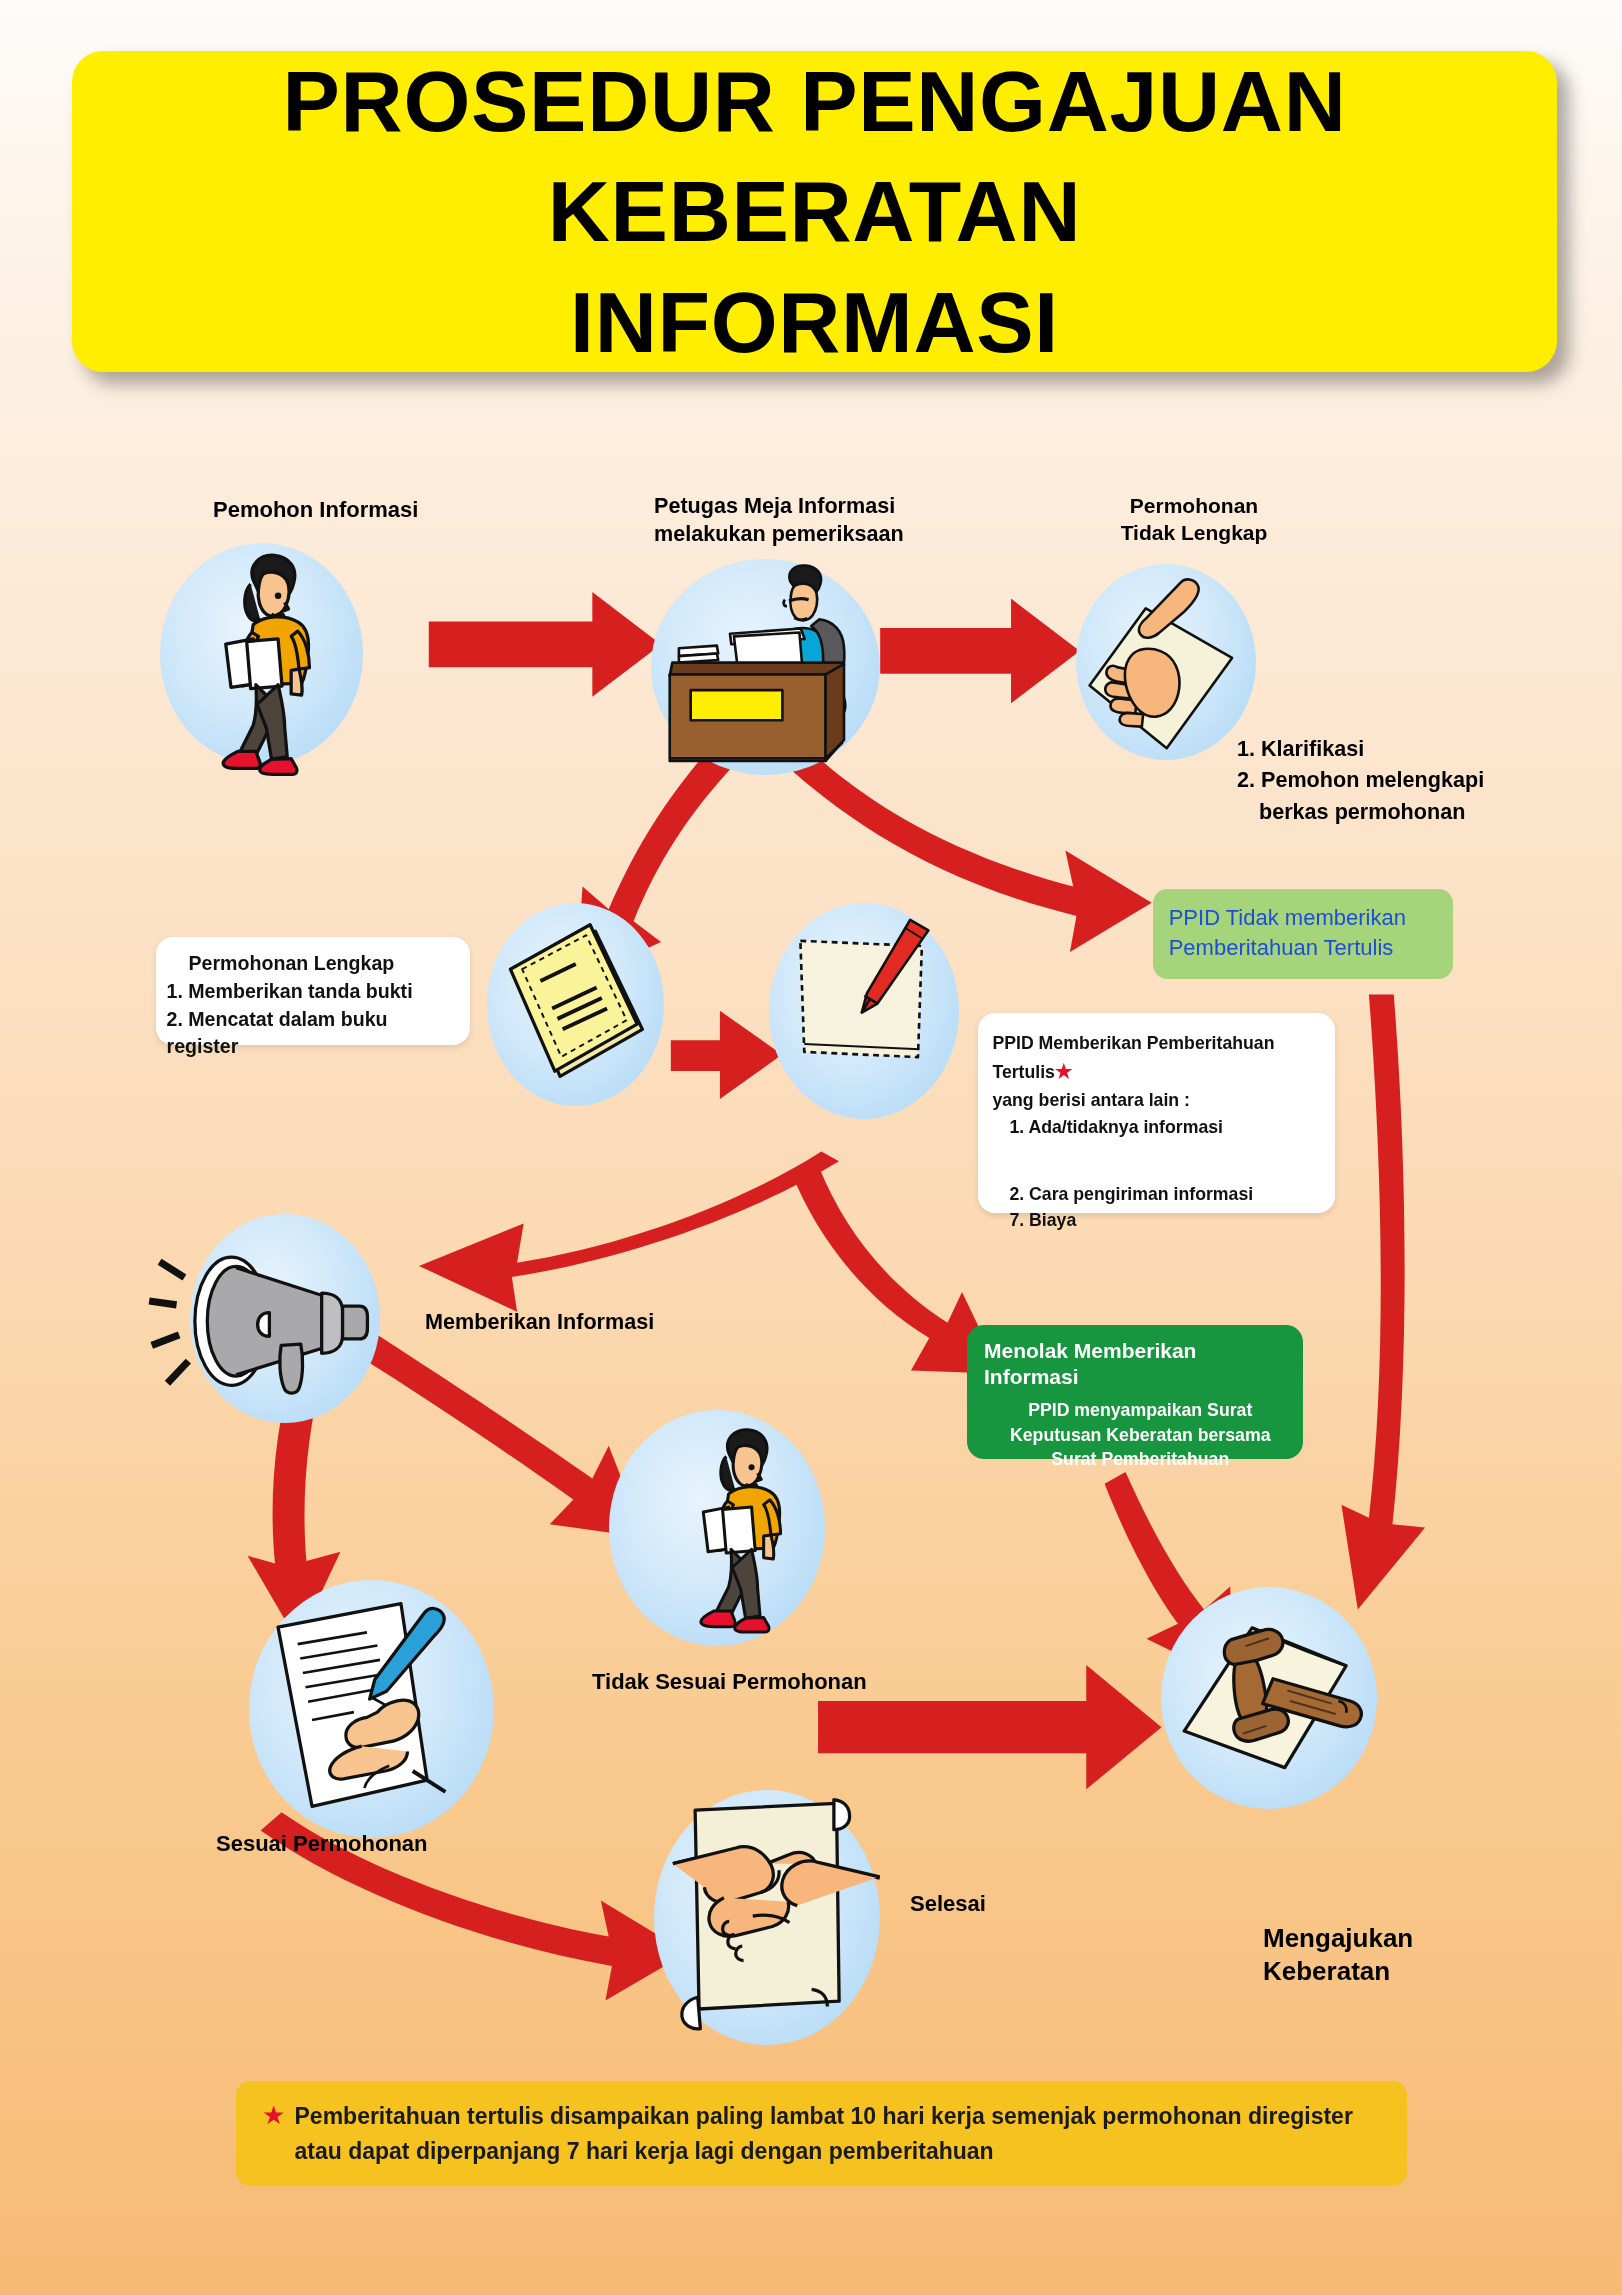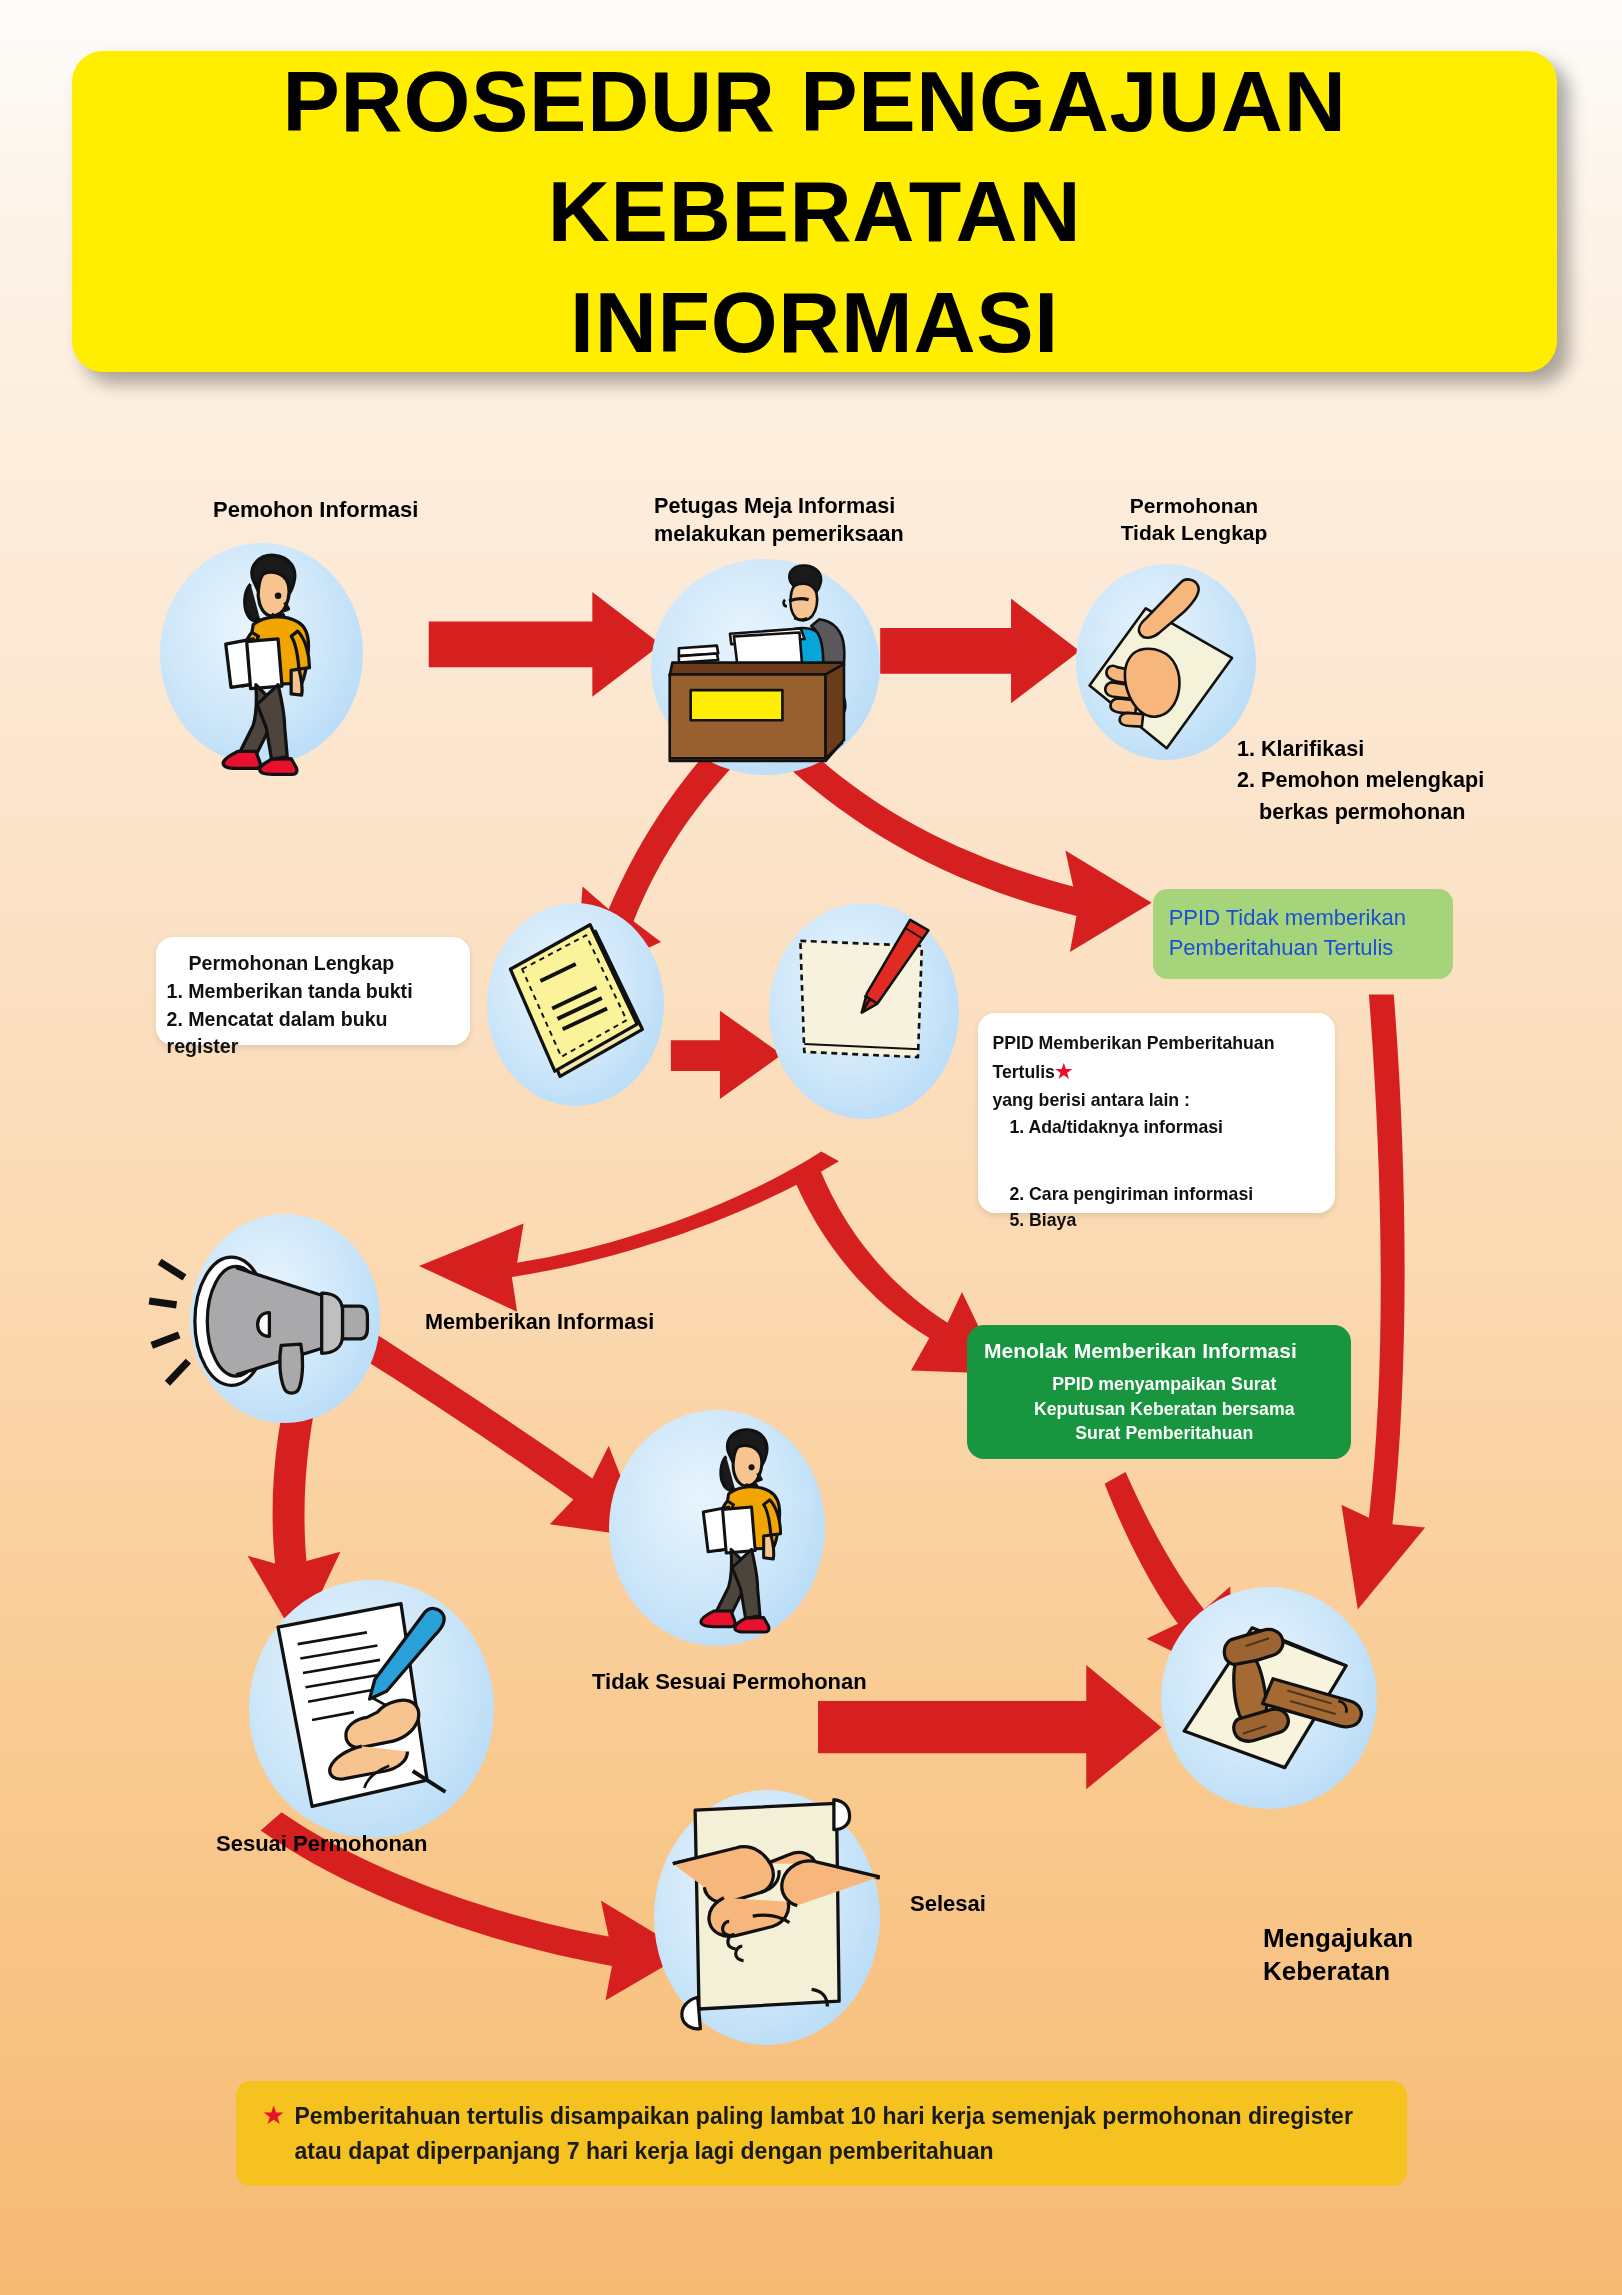--- a/index.html
+++ b/index.html
@@ -213,41 +213,41 @@
 </div>
 
 <div class="abs callout" style="left:978px;top:1013px;width:357px;height:200px;">
   <div class="c-txt" style="padding:17px 14.4px;font-size:17.7px;line-height:1.52;">
     <div>
       <span>PPID Memberikan Pemberitahuan Tertulis</span><span class="star" style="font-size:19.6px;">★</span>
     </div>
     <div>yang berisi antara lain :</div>
     <div style="padding-left:17px;">1. Ada/tidaknya informasi</div>
     <div style="padding-left:17px;margin-top:40px;">2. Cara pengiriman informasi</div>
-    <div style="padding-left:17px;">5. Biaya</div>
+    <div style="padding-left:17px;">7. Biaya</div>
   </div>
 </div>
 
 <div class="abs blob" style="left:190px;top:1214px;width:190px;height:209px;"></div>
 <svg class="abs" style="left:141px;top:1233px;" width="262" height="183" viewBox="0 0 400 280">
   <g stroke="#111" stroke-width="5" stroke-linejoin="round">
     <ellipse cx="138" cy="135" rx="56" ry="98" fill="#fff"></ellipse>
     <ellipse cx="145" cy="135" rx="44" ry="84" fill="#a9a9ac"></ellipse>
     <path d="M145 55 L276 98 L276 178 L145 218 Z" fill="#a9a9ac" stroke="none"></path>
     <path d="M145 53 L278 96 M145 217 L278 176" fill="none"></path>
     <path d="M276 92c18 0 32 8 32 28v36c0 20-14 28-32 28z" fill="#bfbfc2"></path>
     <path d="M308 112h26c8 0 12 6 12 16v18c0 10-4 16-12 16h-26z" fill="#a9a9ac"></path>
     <path d="M214 172c-4 22-2 48 4 64 4 12 20 12 24 0 6-18 6-46 2-66z" fill="#a9a9ac"></path>
     <path d="M196 122c-12 0-18 8-18 18s6 18 18 18z" fill="#fff"></path>
     <path d="M66 68 L28 44 M54 110 L12 104 M58 156 L16 172 M72 196 L40 230" fill="none" stroke-width="11"></path>
   </g>
 </svg>
 <div class="abs lbl" style="left:425px;top:1309px;font-size:21.6px;">Memberikan Informasi</div>
 
-<div class="abs box-green-dark" style="left:967px;top:1325px;width:384px;height:134px;">
+<div class="abs box-green-dark" style="left:967px;top:1325px;width:336px;height:134px;">
   <div style="padding:13px 17px 0 17px;color:#fff;">
     <div style="font-size:21px;font-weight:bold;line-height:1.25;">Menolak Memberikan Informasi</div>
     <div style="font-size:17.7px;font-weight:bold;line-height:1.38;margin-top:7.9px;padding-left:10.5px;text-align:center;">
       <div>PPID menyampaikan Surat</div>
       <div>Keputusan Keberatan bersama</div>
       <div>Surat Pemberitahuan</div>
     </div>
   </div>
 </div>
 

